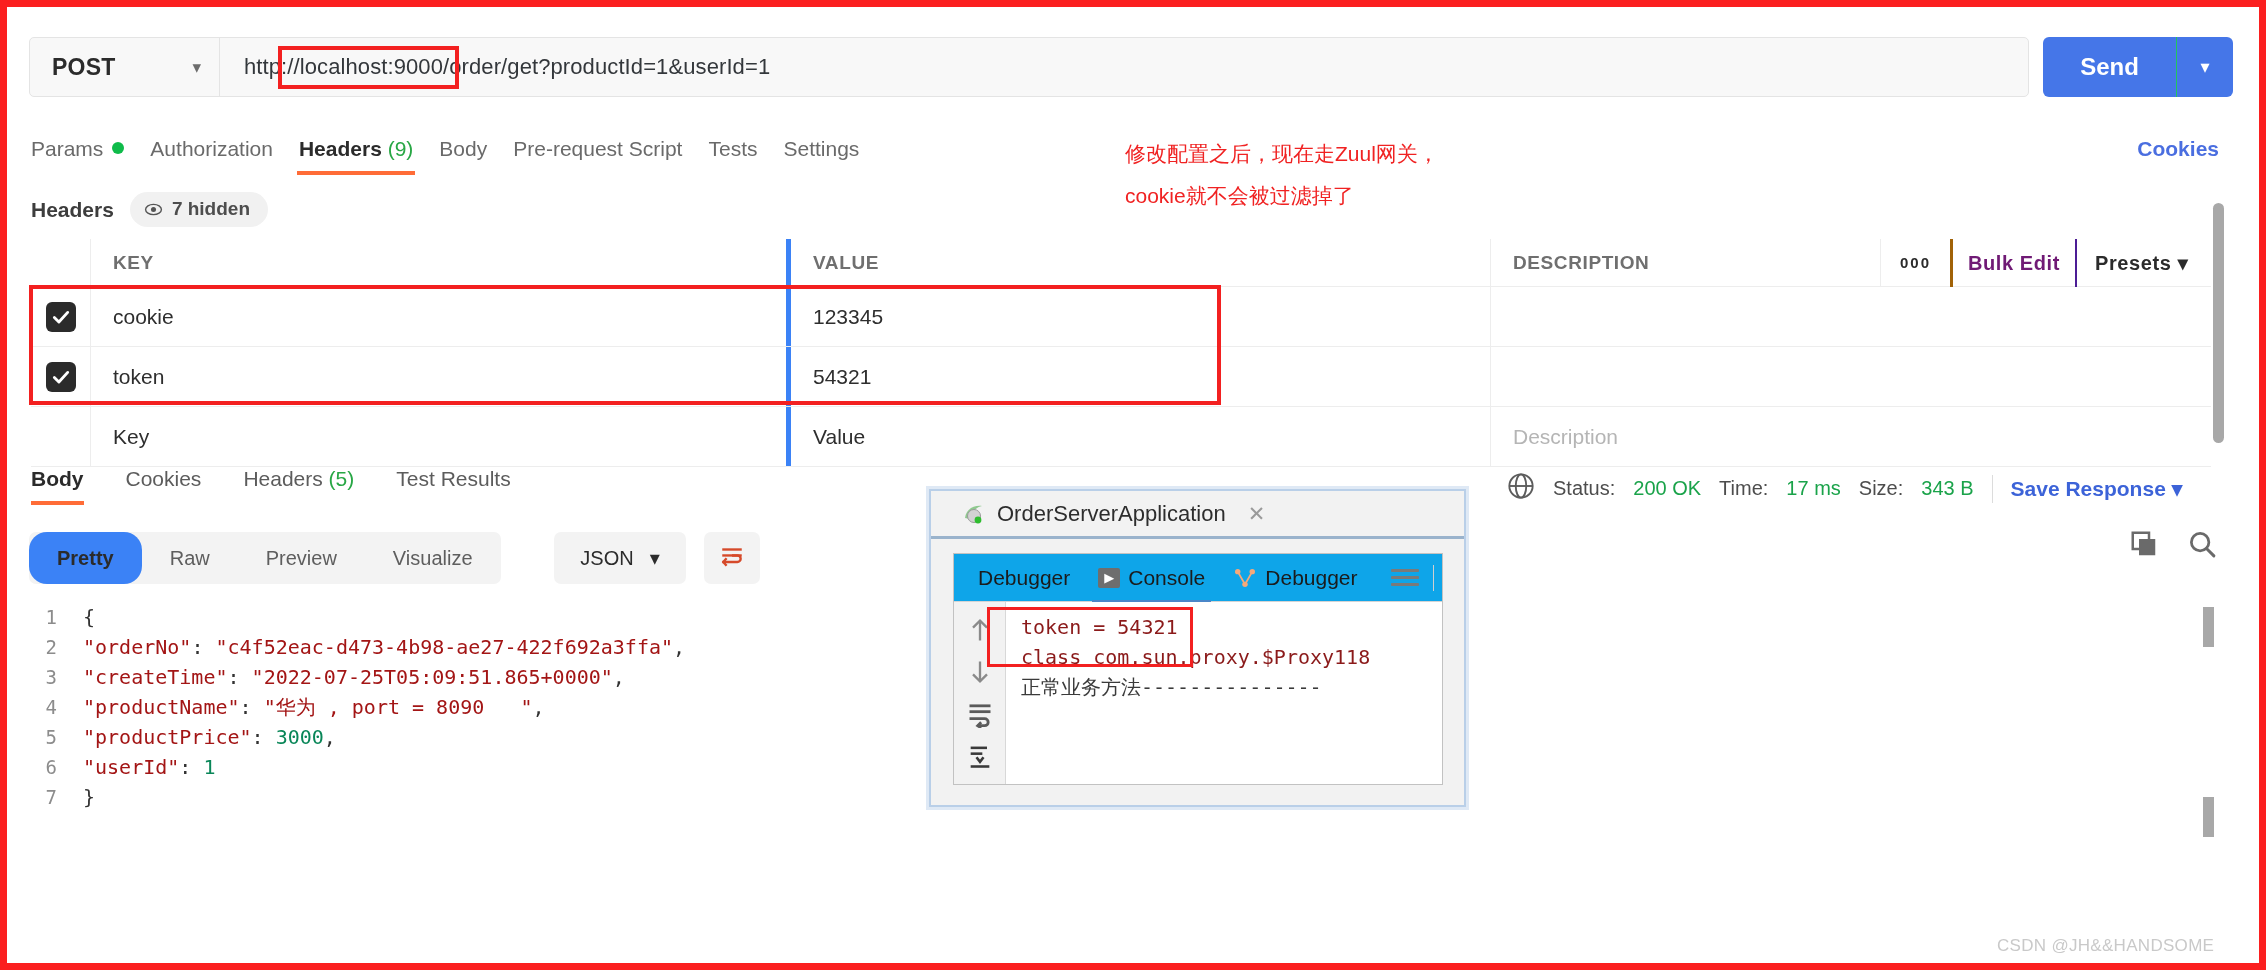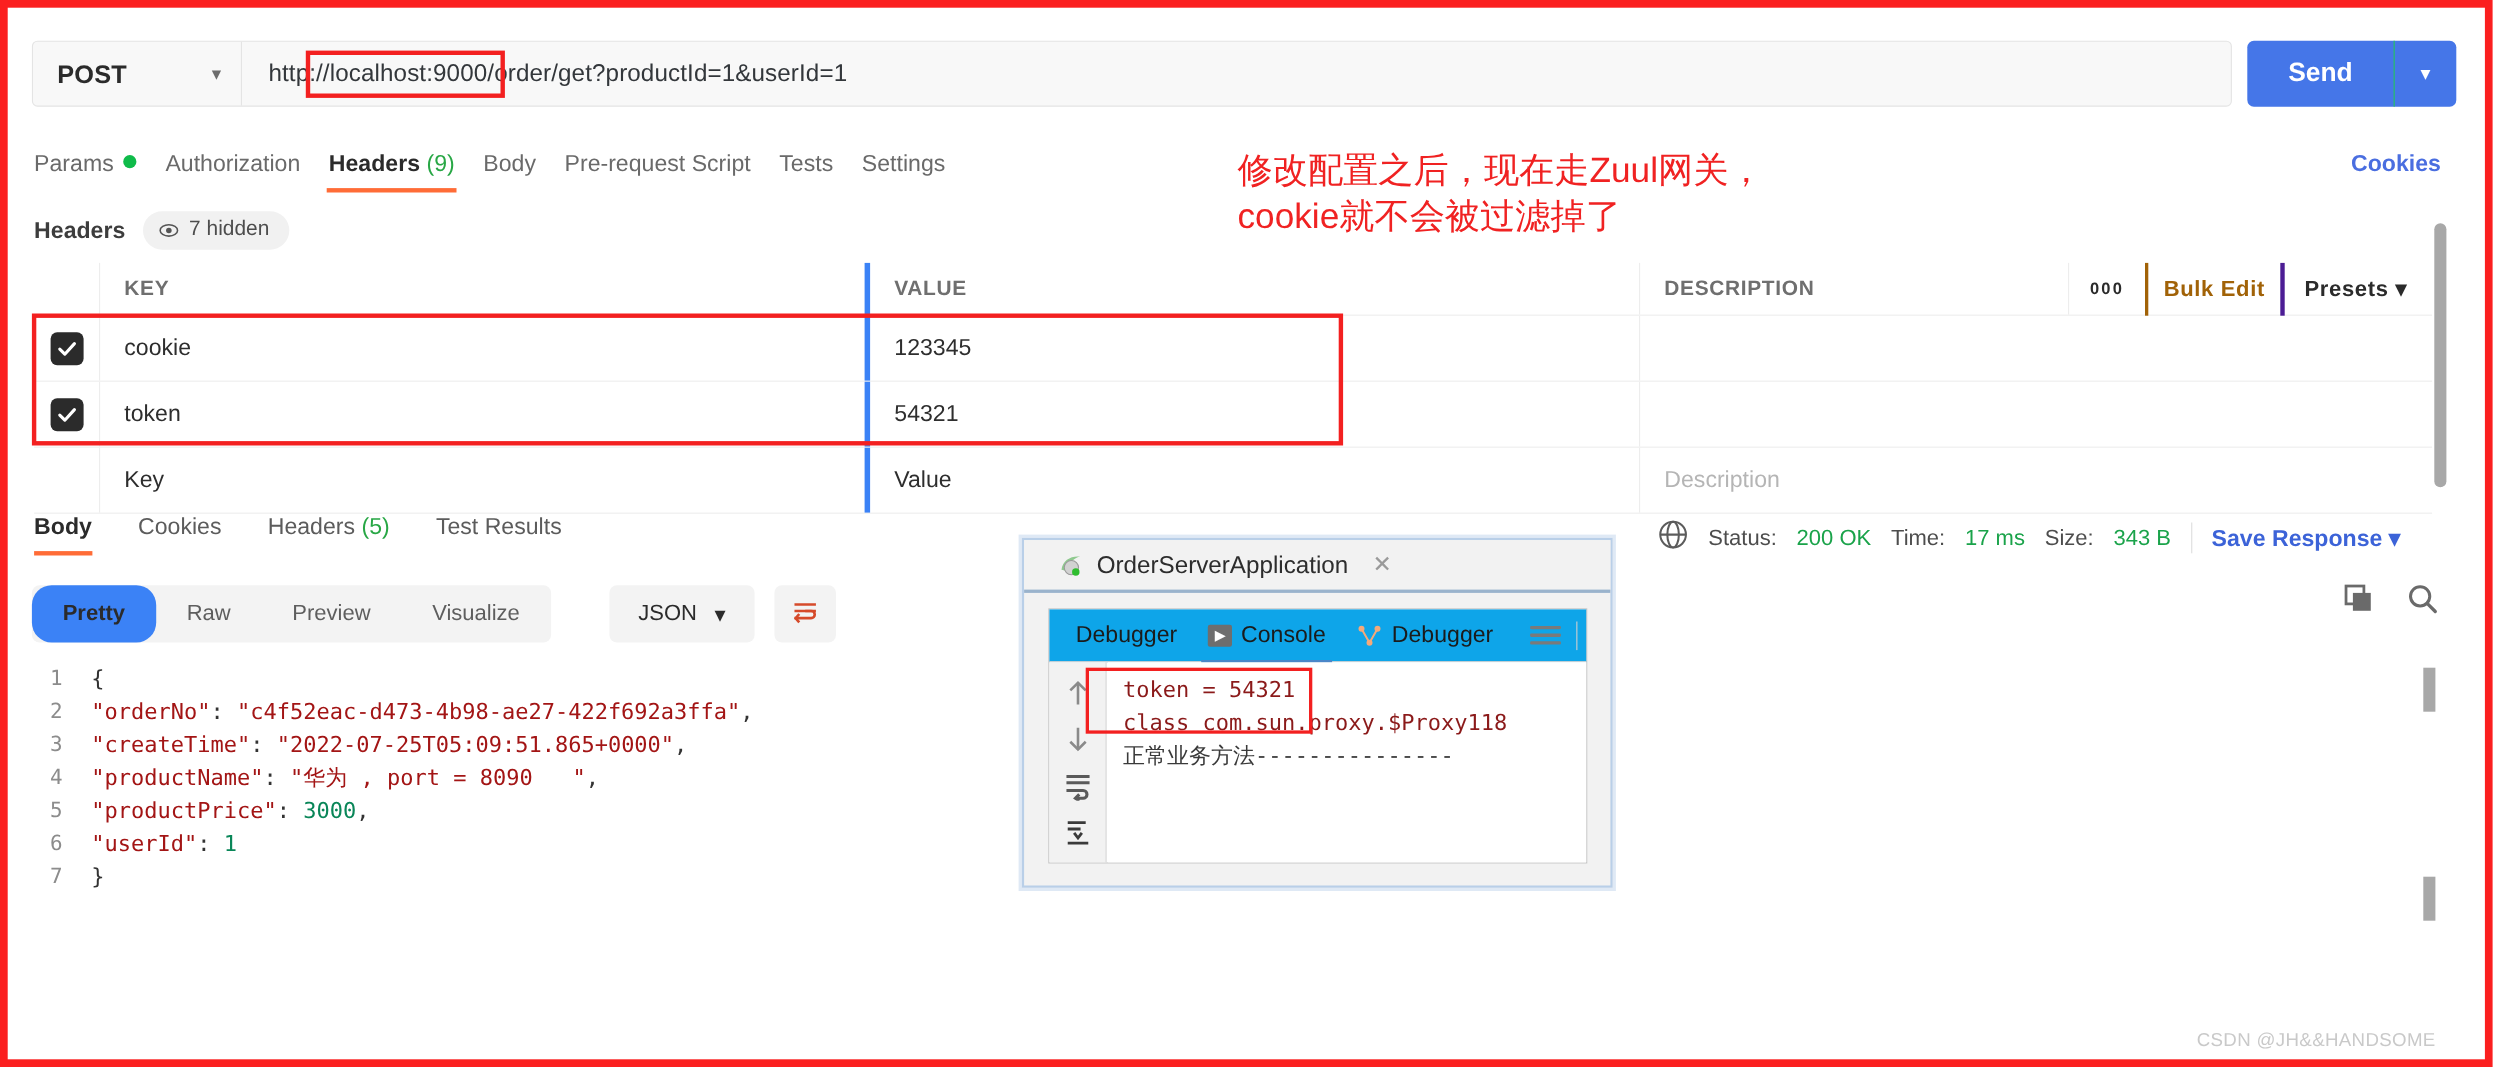--- a/index.html
+++ b/index.html
@@ -68,20 +68,21 @@
     font-weight:600; cursor:pointer;
   }
 
   
   .hdr-sub { position:absolute; left:24px; top:185px; display:flex; align-items:center; gap:16px;}
   .hdr-sub .h-title { font-size:21px; color:#3d3d3d; font-weight:600;}
   .hidden-pill {
     background:#f1f1f1; border-radius:18px; padding:6px 18px 7px 14px;
     font-size:19px; color:#4d4d4d; display:flex; align-items:center; gap:9px;
     cursor:pointer;
+    font-weight:bold;
   }
   .eye { width:19px; height:19px; position:relative; display:inline-block;}
   .eye svg { display:block; }
 
   
   .kv-table {
     position:absolute; left:24px; top:232px; width:2180px;
   }
   .kv-row { display:flex; border-bottom:1px solid #ededed; }
   .kv-head { height:48px; color:#6f6f6f; font-size:19px; letter-spacing:.6px; font-weight:600;}
@@ -97,22 +98,22 @@
   .kv-body-row { height:60px; font-size:21px; color:#2e2e2e; }
   .kv-body-row .c-key, .kv-body-row .c-val { color:#2e2e2e; }
   .kv-ghost { color:#b5b5b5; }
 
   .cb { width:30px; height:30px; border-radius:6px; background:#2b2b2b;
         display:flex; align-items:center; justify-content:center; cursor:pointer;}
   .cb svg { display:block; }
 
   .tool-dots { width:72px; text-align:center; color:#2b2b2b; font-size:15px;
      letter-spacing:2px; border-right:3px solid #a16207; line-height:48px; height:48px; cursor:pointer;}
-  .tool-bulk { width:124px; text-align:center; color:#a16207; font-size:20px; font-weight:700;
-     border-right:4px solid #4c1d95; line-height:48px; height:48px; cursor:pointer;}
+  .tool-bulk { width:124px; text-align:center; color:#701a75; font-size:20px; font-weight:700;
+     border-right:2px solid #4c1d95; line-height:48px; height:48px; cursor:pointer;}
   .tool-pre { width:auto; padding:0 18px; color:#2b2b2b; font-size:20px; font-weight:600;
      line-height:48px; height:48px; cursor:pointer;}
 
   
   .kv-redbox {
     position:absolute; left:22px; top:278px; width:1192px; height:120px;
     border:4px solid #f32020; pointer-events:none;
   }
 
   .tbl-scrollbar {
@@ -169,21 +170,21 @@
   .s { color:#a31515; }
   .n { color:#098658; }
   .p { color:#333; }
   .brace { color:#333; }
 
   .code-scroll-a { position:absolute; left:2196px; top:600px; width:11px; height:40px; background:#a8a8a8;}
   .code-scroll-b { position:absolute; left:2196px; top:790px; width:11px; height:40px; background:#a8a8a8;}
 
   
   .annot {
-    position:absolute; left:1118px; top:126px; font-size:32px; line-height:42px;
+    position:absolute; left:1118px; top:126px; font-size:21px; line-height:42px;
     color:#f02222; font-weight:500; white-space:pre-line;
   }
 
   
   .idea {
     position:absolute; left:922px; top:482px; width:537px; height:318px;
     background:#f2f2f2; border:2px solid #b9cfe8;
     box-shadow:0 0 0 3px rgba(185,207,232,.45);
   }
   .idea-tabbar { height:48px; background:#f2f2f2; display:flex; align-items:center;

